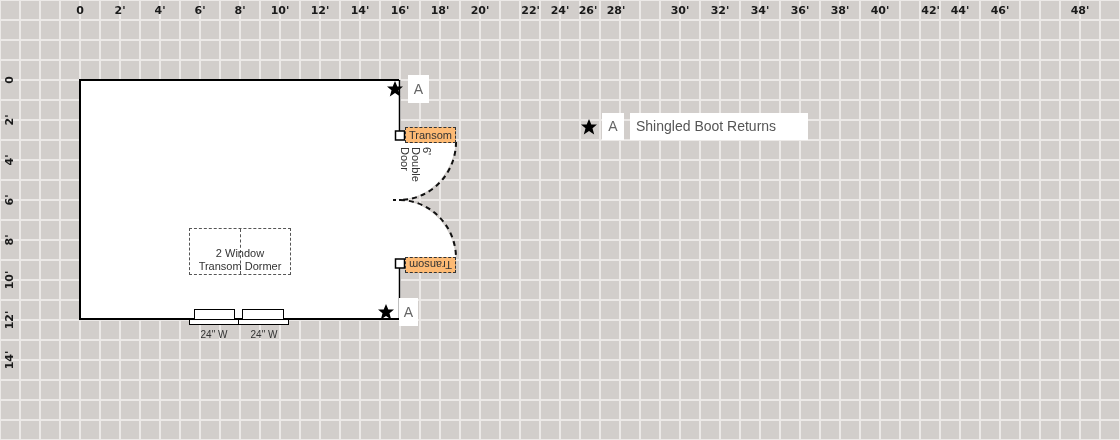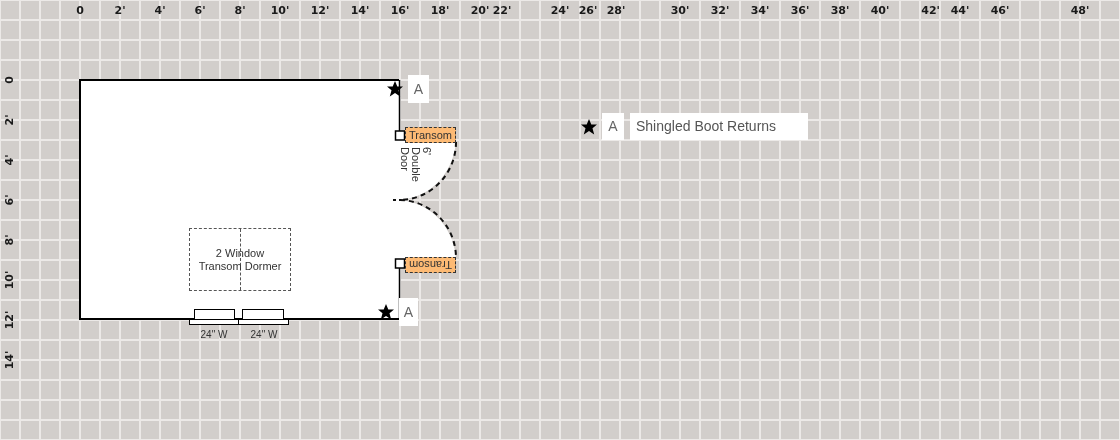--- a/index.html
+++ b/index.html
@@ -54,21 +54,21 @@
     <div class="xtick" style="left: 120px;">2'</div>
     <div class="xtick" style="left: 160px;">4'</div>
     <div class="xtick" style="left: 200px;">6'</div>
     <div class="xtick" style="left: 240px;">8'</div>
     <div class="xtick" style="left: 280px;">10'</div>
     <div class="xtick" style="left: 320px;">12'</div>
     <div class="xtick" style="left: 360px;">14'</div>
     <div class="xtick" style="left: 400px;">16'</div>
     <div class="xtick" style="left: 440px;">18'</div>
     <div class="xtick" style="left: 480px;">20'</div>
-    <div class="xtick" style="left: 502px;">22'</div>
+    <div class="xtick" style="left: 520px; text-align: right;">22'</div>
     <div class="xtick" style="left: 560px;">24'</div>
     <div class="xtick" style="left: 588px;">26'</div>
     <div class="xtick" style="left: 616px;">28'</div>
     <div class="xtick" style="left: 680px;">30'</div>
     <div class="xtick" style="left: 720px;">32'</div>
     <div class="xtick" style="left: 760px;">34'</div>
     <div class="xtick" style="left: 800px;">36'</div>
     <div class="xtick" style="left: 840px;">38'</div>
     <div class="xtick" style="left: 880px;">40'</div>
     <div class="xtick" style="left: 920px; text-align: right;">42'</div>
@@ -128,21 +128,21 @@
   <span>Transom</span>
 </div>
 <div class="transom" style="left:405px; top:257px; width:51px; height:16px; transform:rotate(180deg);">
   <span>Transom</span>
 </div>
 
 <div class="door-label" style="left:432px; top:147px;">6'
 Double
 Door</div>
 
-<div class="dormer" style="left:189px; top:228px; width:102px; height:63px;">
+<div class="dormer" style="left:189px; top:228px; width:102px; height:47px;">
   <div class="dormer-divider"></div>
   <div class="dormer-text">
     <div>2 Window</div>
     <div>Transom Dormer</div>
   </div>
 </div>
 
 <div class="win-label" style="left:190px; top:329px;">24" W</div>
 <div class="win-label" style="left:240px; top:329px;">24" W</div>
 

